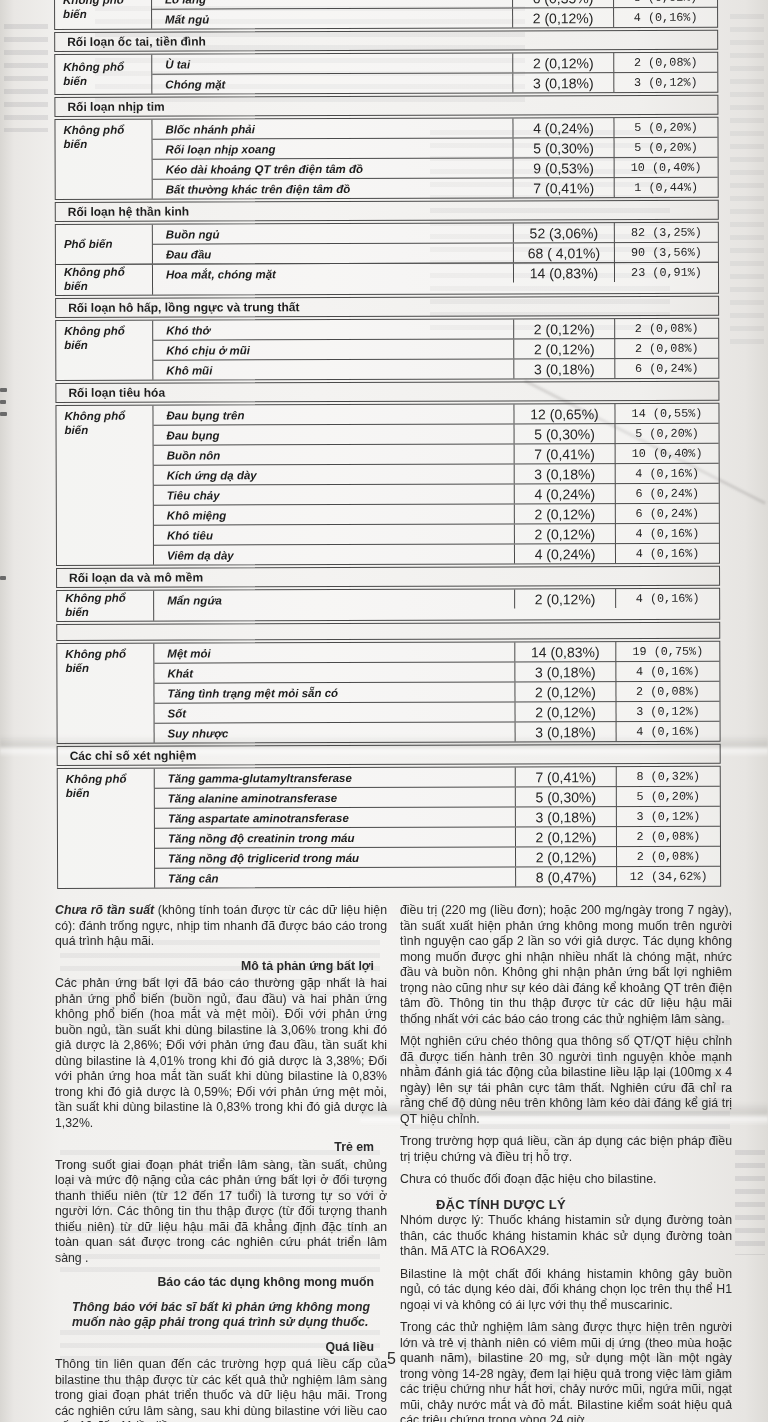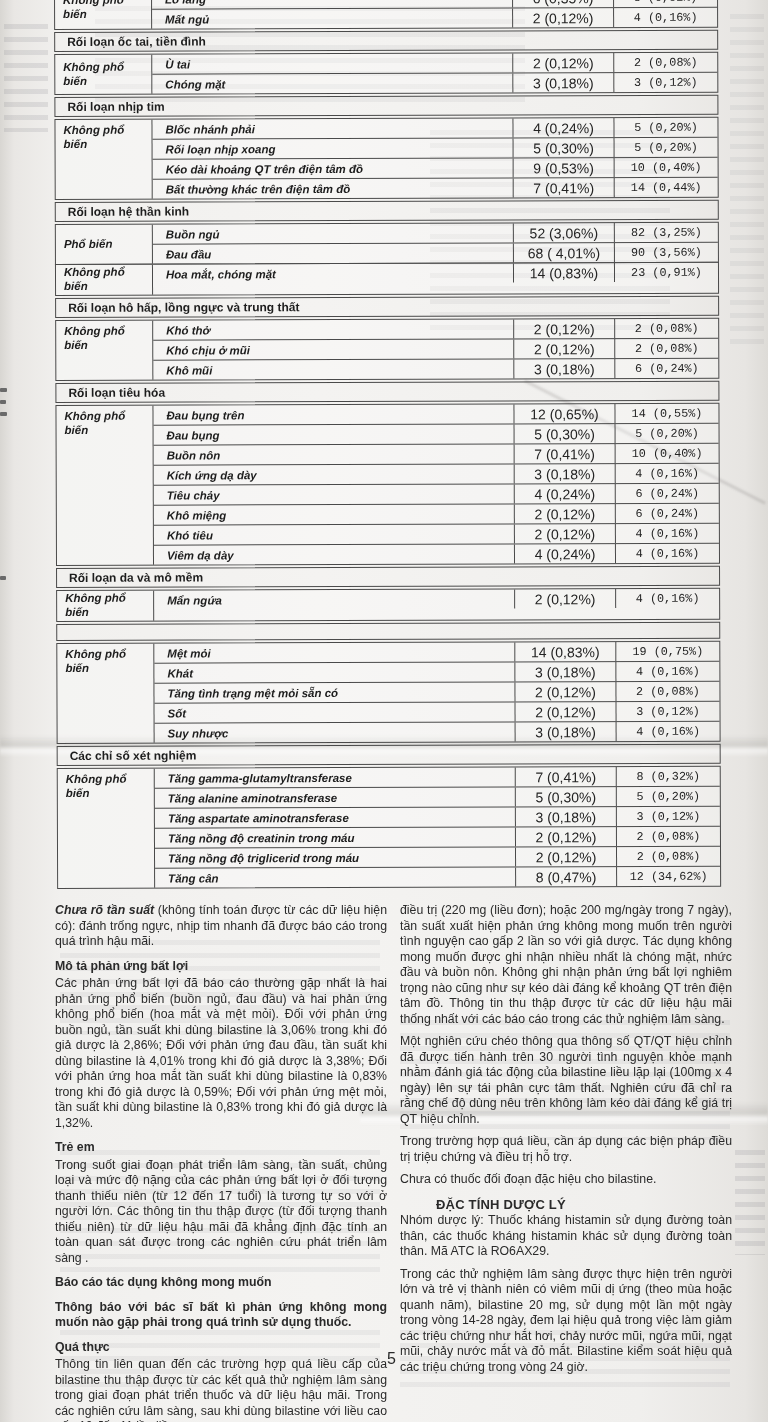--- a/index.html
+++ b/index.html
@@ -60,23 +60,23 @@
     font-size:14px;display:flex;align-items:center;justify-content:center;color:#242424;
   }
   .c-v2{flex:1;font-size:11.8px;display:flex;align-items:center;justify-content:center;color:#242424;font-family:Liberation Mono, monospace;}
 
   
   .text-cols{
     display:flex;gap:13px;margin:14px 36px 0 55px;position:relative;
   }
   .tcol{flex:1;min-width:0;font-size:12.3px;line-height:15.5px;text-align:justify;color:#2a2a2a;}
   .tcol p{margin:0 0 7px;}
-  .tcol p.h{font-weight:700;margin:9px 0 2px;text-align:left;}
+  .tcol p.h{font-weight:700;margin:9px 13px 2px;text-align:right;}
   .tcol p.hcaps{font-weight:700;margin:9px 0 1px;font-size:13px;letter-spacing:0.2px;text-align:left;padding-left:36px;}
-  .tcol p.bi{font-weight:700;margin:9px 0 7px;}
+  .tcol p.bi{font-weight:700;font-style:italic;margin:9px 17px 7px;}
   .tcol .leadin{font-weight:700;font-style:italic;}
 
   .page-num{
     position:absolute;left:387px;top:1350px;font-size:16px;color:#2a2a2a;
   }
 </style>
 </head>
 <body>
 
 <div class="page">
@@ -148,21 +148,21 @@
             <div class="c-v2">5 (0,20%)</div>
           </div>
           <div class="t-row">
             <div class="c-name">Kéo dài khoảng QT trên điện tâm đồ</div>
             <div class="c-v1">9 (0,53%)</div>
             <div class="c-v2">10 (0,40%)</div>
           </div>
           <div class="t-row">
             <div class="c-name">Bất thường khác trên điện tâm đồ</div>
             <div class="c-v1">7 (0,41%)</div>
-            <div class="c-v2">14 (0,44%)</div>
+            <div class="c-v2">1 (0,44%)</div>
           </div>
         </div>
       </div>
       <div class="t-section">Rối loạn hệ thần kinh</div>
       <div class="t-group">
         <div class="t-cat v-mid">Phổ biến</div>
         <div class="t-rows">
           <div class="t-row">
             <div class="c-name">Buồn ngủ</div>
             <div class="c-v1">52 (3,06%)</div>
@@ -334,28 +334,29 @@
 
   <div class="text-cols">
     <div class="tcol" id="col-left">
         <p><span class="leadin">Chưa rõ tần suất</span> (không tính toán được từ các dữ liệu hiện có): đánh trống ngực, nhịp tim nhanh đã được báo cáo trong quá trình hậu mãi.</p>
         <p class="h">Mô tả phản ứng bất lợi</p>
         <p>Các phản ứng bất lợi đã báo cáo thường gặp nhất là hai phản ứng phổ biến (buồn ngủ, đau đầu) và hai phản ứng không phổ biến (hoa mắt và mệt mỏi). Đối với phản ứng buồn ngủ, tần suất khi dùng bilastine là 3,06% trong khi đó giả dược là 2,86%; Đối với phản ứng đau đầu, tần suất khi dùng bilastine là 4,01% trong khi đó giả dược là 3,38%; Đối với phản ứng hoa mắt tần suất khi dùng bilastine là 0,83% trong khi đó giả dược là 0,59%; Đối với phản ứng mệt mỏi, tần suất khi dùng bilastine là 0,83% trong khi đó giả dược là 1,32%.</p>
         <p class="h">Trẻ em</p>
         <p>Trong suốt giai đoạn phát triển lâm sàng, tần suất, chủng loại và mức độ nặng của các phản ứng bất lợi ở đối tượng thanh thiếu niên (từ 12 đến 17 tuổi) là tương tự so với ở người lớn. Các thông tin thu thập được (từ đối tượng thanh thiếu niên) từ dữ liệu hậu mãi đã khẳng định đặc tính an toàn quan sát được trong các nghiên cứu phát triển lâm sàng .</p>
         <p class="h">Báo cáo tác dụng không mong muốn</p>
         <p class="bi">Thông báo với bác sĩ bất kì phản ứng không mong muốn nào gặp phải trong quá trình sử dụng thuốc.</p>
-        <p class="h">Quá thực</p>
+        <p class="h">Quá liều</p>
         <p>Thông tin liên quan đến các trường hợp quá liều cấp của bilastine thu thập được từ các kết quả thử nghiệm lâm sàng trong giai đoạn phát triển thuốc và dữ liệu hậu mãi. Trong các nghiên cứu lâm sàng, sau khi dùng bilastine với liều cao gấp 10 đến 11 lần liều</p>
       </div>
     <div class="tcol" id="col-right">
         <p>điều trị (220 mg (liều đơn); hoặc 200 mg/ngày trong 7 ngày), tần suất xuất hiện phản ứng không mong muốn trên người tình nguyện cao gấp 2 lần so với giả dược. Tác dụng không mong muốn được ghi nhận nhiều nhất là chóng mặt, nhức đầu và buồn nôn. Không ghi nhận phản ứng bất lợi nghiêm trọng nào cũng như sự kéo dài đáng kể khoảng QT trên điện tâm đồ. Thông tin thu thập được từ các dữ liệu hậu mãi thống nhất với các báo cáo trong các thử nghiệm lâm sàng.</p>
         <p>Một nghiên cứu chéo thông qua thông số QT/QT hiệu chỉnh đã được tiến hành trên 30 người tình nguyện khỏe mạnh nhằm đánh giá tác động của bilastine liều lặp lại (100mg x 4 ngày) lên sự tái phân cực tâm thất. Nghiên cứu đã chỉ ra rằng chế độ dùng nêu trên không làm  kéo dài đáng kể giá trị QT hiệu chỉnh.</p>
         <p>Trong trường hợp quá liều, cần áp dụng các biện pháp điều trị triệu chứng và điều trị hỗ trợ.</p>
         <p>Chưa có thuốc đối đoạn đặc hiệu cho bilastine.</p>
         <p class="hcaps">ĐẶC TÍNH DƯỢC LÝ</p>
         <p>Nhóm dược lý: Thuốc kháng histamin sử dụng đường toàn thân, các thuốc kháng histamin khác sử dụng đường toàn thân. Mã ATC là RO6AX29.</p>
+        <p>Bilastine là một chất đối kháng histamin không gây buồn ngủ, có tác dụng kéo dài, đối kháng chọn lọc trên thụ thể H1 ngoại vi và không có ái lực với thụ thể muscarinic.</p>
         <p>Trong các thử nghiệm lâm sàng được thực hiện trên người lớn và trẻ vị thành niên có viêm mũi dị ứng (theo mùa hoặc quanh năm), bilastine 20 mg, sử dụng một lần một ngày trong vòng 14-28 ngày, đem lại hiệu quả trong việc làm giảm các triệu chứng như hắt hơi, chảy nước mũi, ngứa mũi, ngạt mũi, chảy nước mắt và đỏ mắt. Bilastine kiểm soát hiệu quả các triệu chứng trong vòng 24 giờ.</p>
       </div>
   </div>
 
   <div class="page-num">5</div>
 </div>
 
 </body></html>

